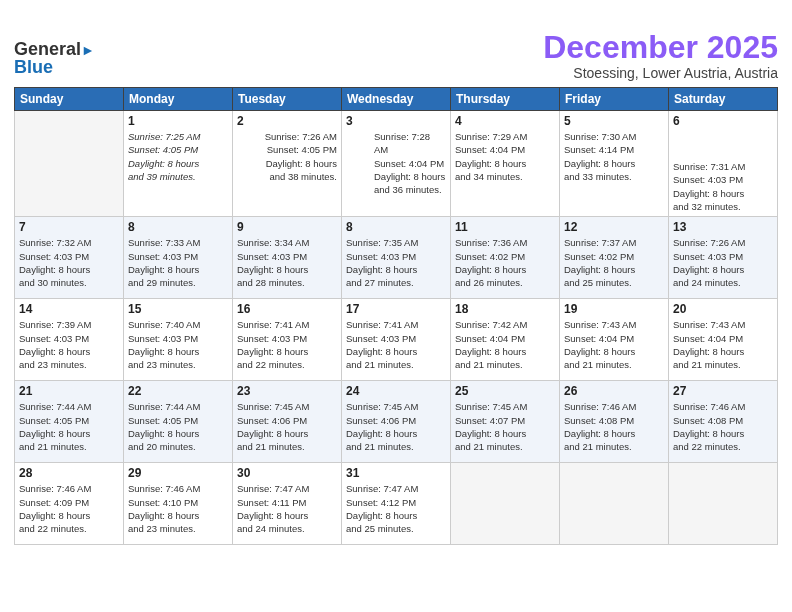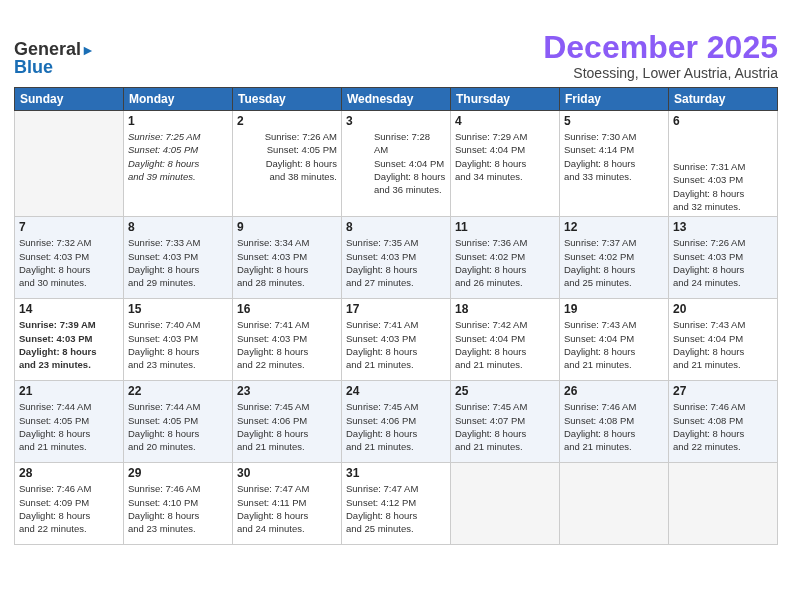--- a/index.html
+++ b/index.html
@@ -208,21 +208,21 @@
             <span class="day-num">13</span>
             <div class="day-info" style="white-space: pre-line;">Sunrise: 7:26 AM
 Sunset: 4:03 PM
 Daylight: 8 hours
 and 24 minutes.</div>
           </td>
         </tr>
         <tr>
           <td>
             <span class="day-num">14</span>
-            <div class="day-info" style="white-space: pre-line; font-weight: bold;">Sunrise: 7:39 AM
+            <div class="day-info" style="white-space: pre-line;">Sunrise: 7:39 AM
 Sunset: 4:03 PM
 Daylight: 8 hours
 and 23 minutes.</div>
           </td>
           <td>
             <span class="day-num">15</span>
             <div class="day-info" style="white-space: pre-line;">Sunrise: 7:40 AM
 Sunset: 4:03 PM
 Daylight: 8 hours
 and 23 minutes.</div>

